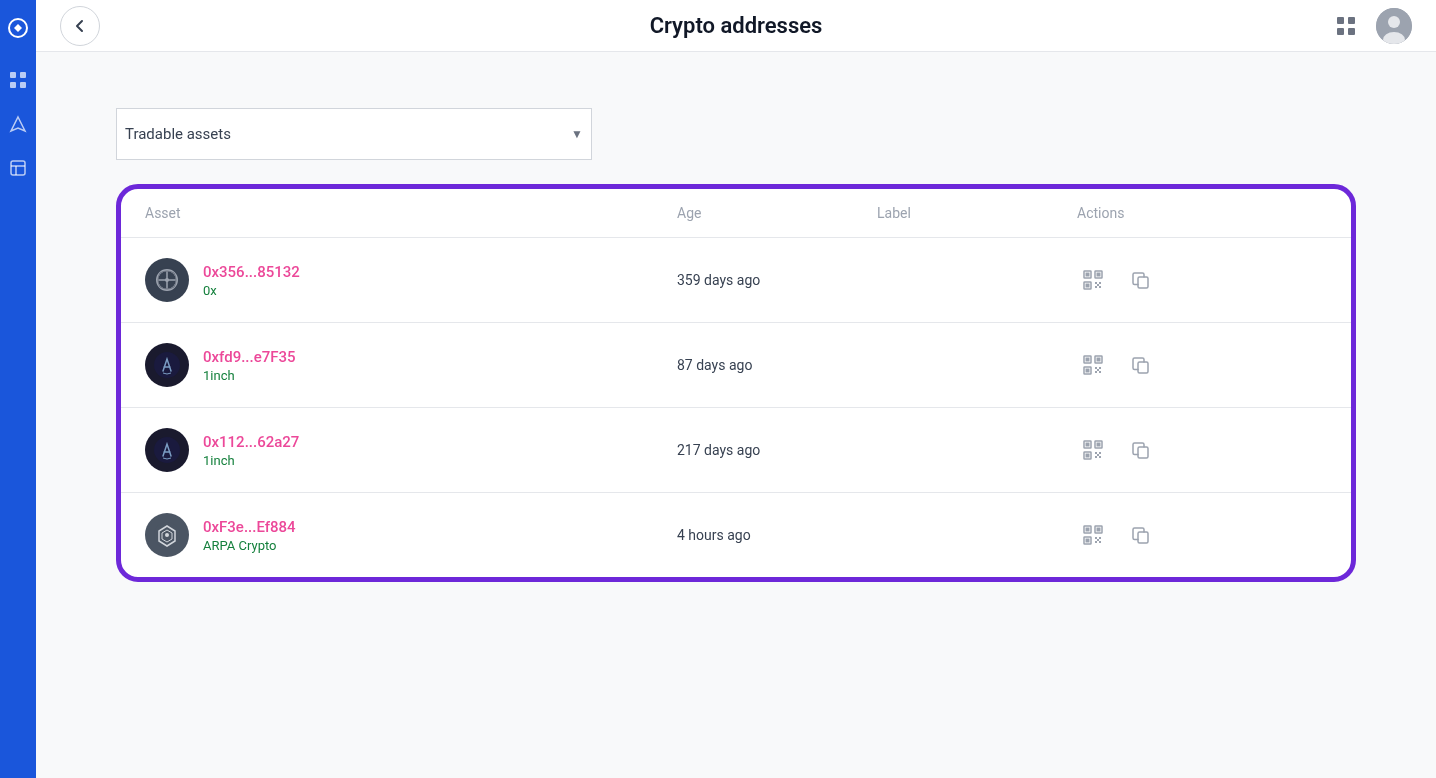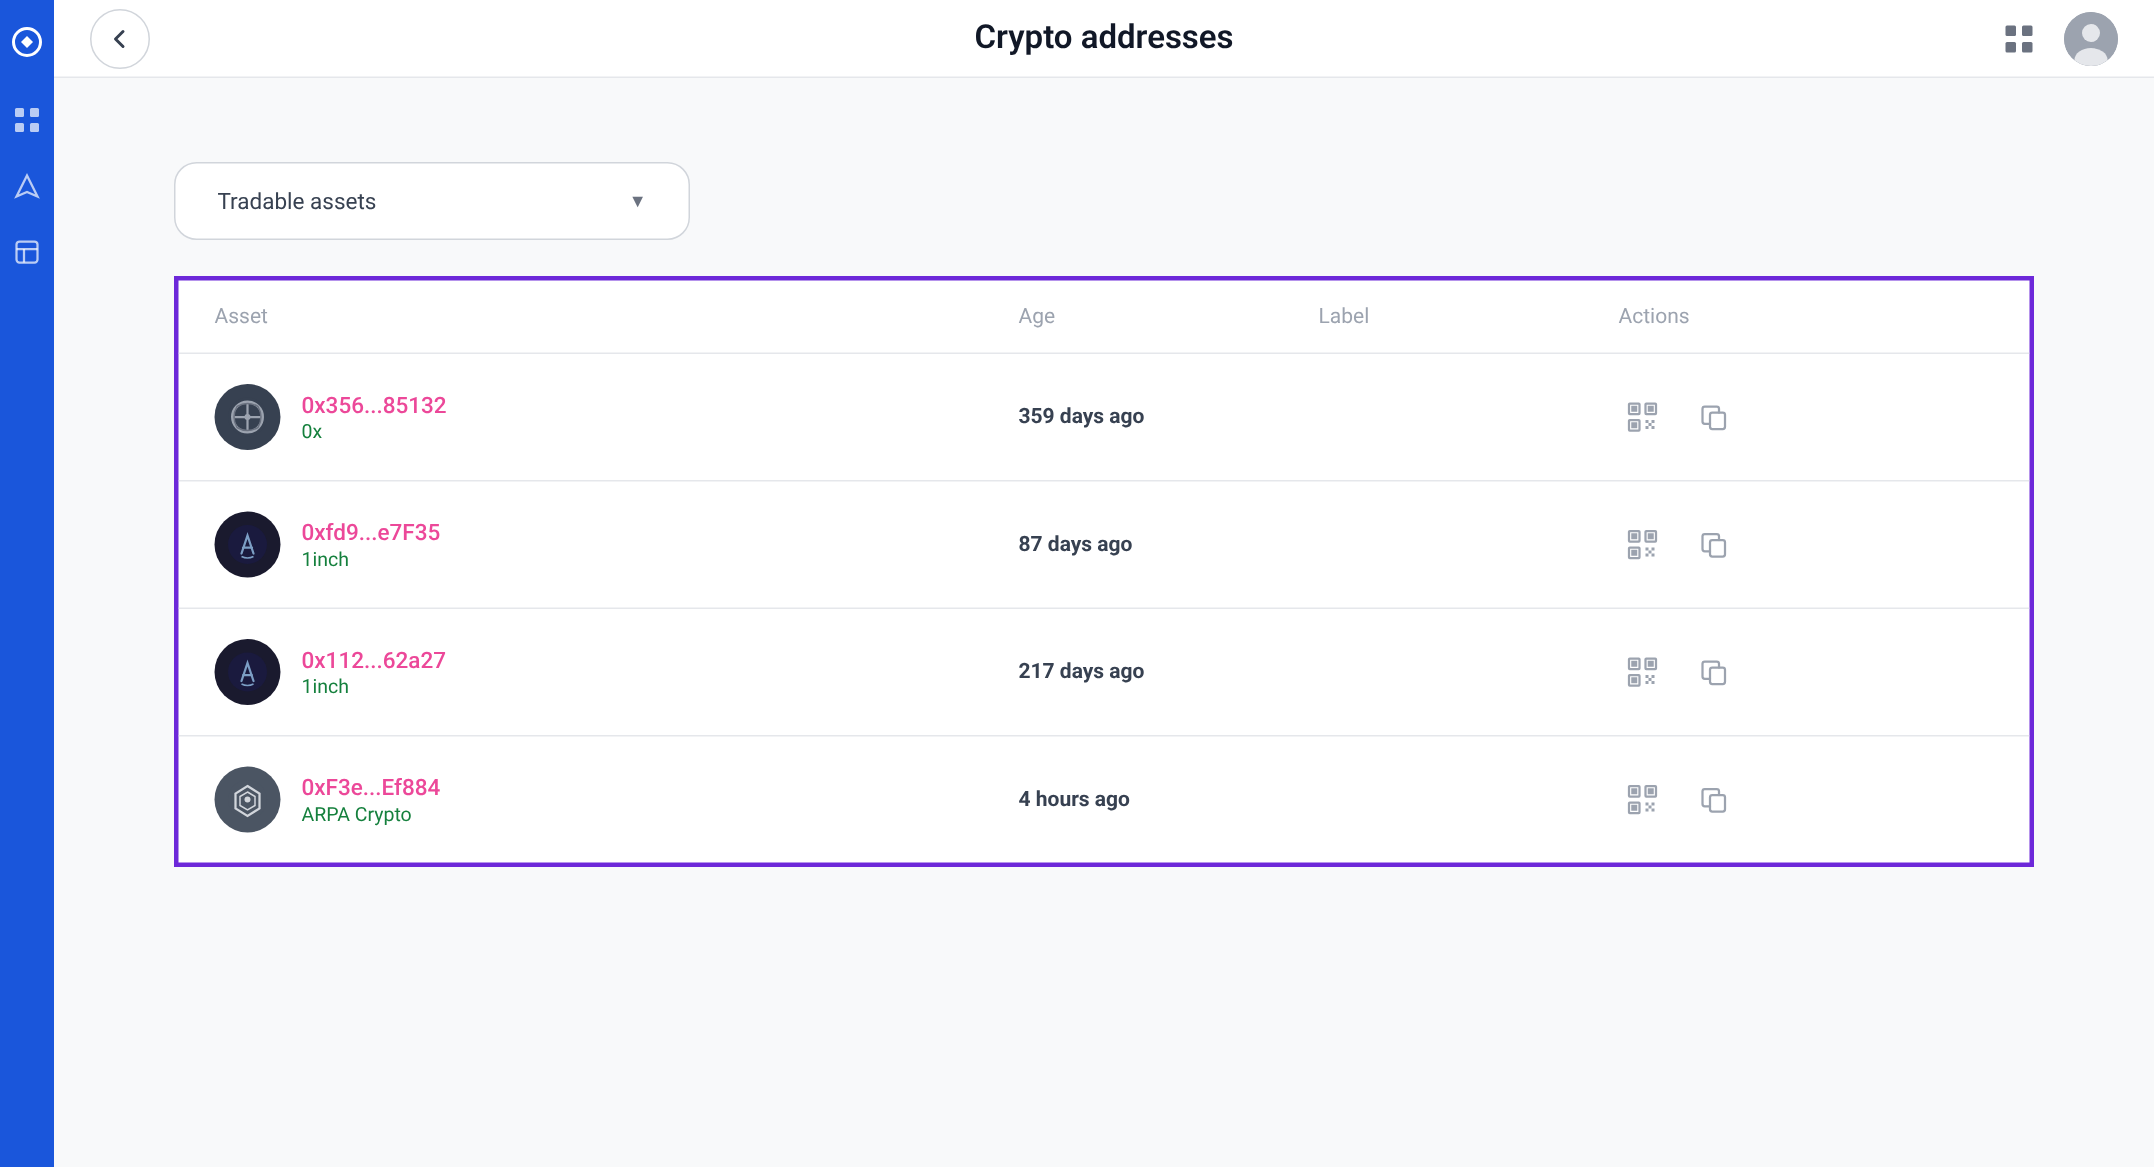--- a/index.html
+++ b/index.html
@@ -112,44 +112,44 @@
       margin-top: 68px;
       padding: 40px 80px;
     }
 
     
     .dropdown-container {
       margin-bottom: 24px;
     }
 
     .dropdown {
-      width: 344px;
+      width: 476px;
       height: 52px;
       border: 1.5px solid #d1d5db;
-      border-radius: 15px;
+      border-radius: 0;
       background: white;
       display: flex;
       align-items: center;
       justify-content: space-between;
-      padding: 0 28px;
+      padding: 0 8px;
       cursor: pointer;
       font-size: 15px;
       color: #374151;
     }
 
     .dropdown-arrow {
       color: #6b7280;
       font-size: 12px;
     }
 
     
     .table-container {
       background: white;
-      border: 3px solid #6d28d9;
-      border-radius: 0;
+      border: 5px solid #6d28d9;
+      border-radius: 22px;
       overflow: hidden;
     }
 
     .table-header {
       display: grid;
       grid-template-columns: 1fr 200px 200px 250px;
       padding: 16px 24px;
       border-bottom: 1px solid #e5e7eb;
     }
 
@@ -209,21 +209,20 @@
 
     .asset-symbol {
       font-size: 13px;
       color: #15803d;
       margin-top: 2px;
     }
 
     .age-cell {
       font-size: 14px;
       color: #374151;
-      font-weight: bold;
     }
 
     .label-cell {
       font-size: 14px;
       color: #374151;
     }
 
     .actions-cell {
       display: flex;
       align-items: center;

